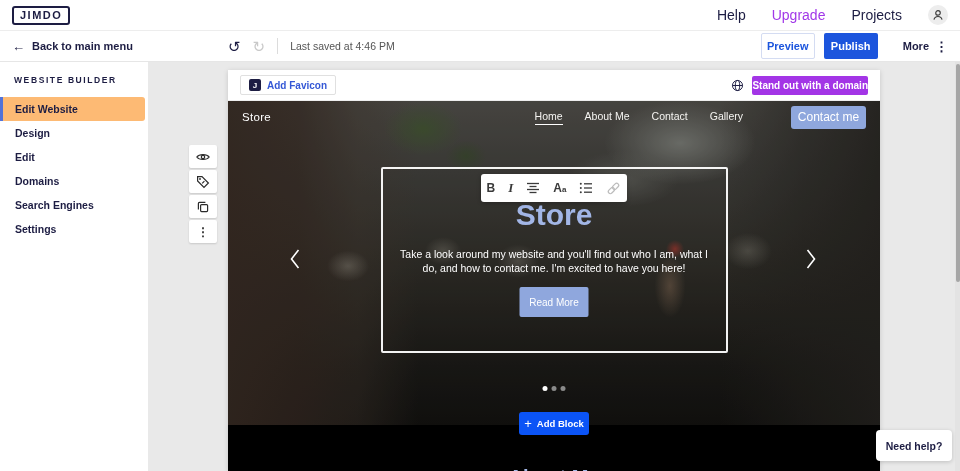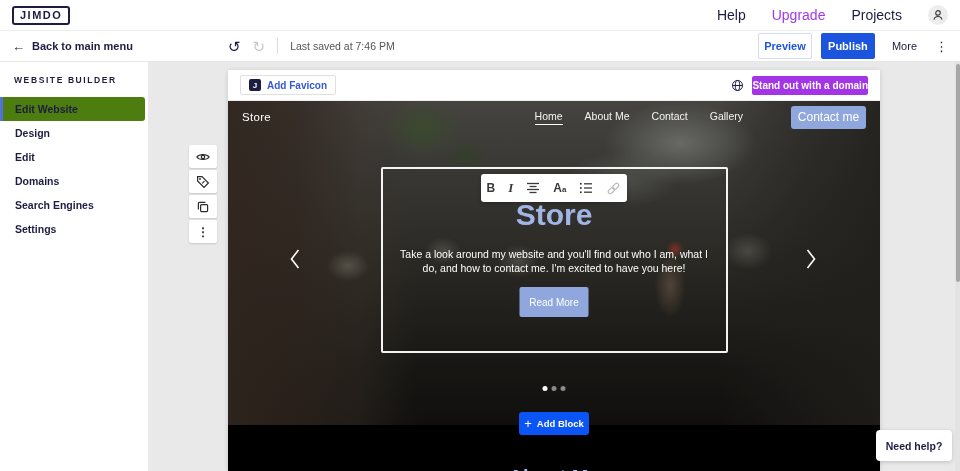--- a/index.html
+++ b/index.html
@@ -30,30 +30,30 @@
   .redo { font-size:15px; color:#c9c9c9; cursor:pointer; line-height:1; }
   .vdiv { width:1px; height:16px; background:#dcdcdc; }
   .saved { font-size:10.5px; color:#555; }
   .publish-cluster { position:absolute; right:12px; top:0; height:30px; display:flex;
     align-items:center; gap:9px; }
   .btn-preview { width:54px; height:26px; background:#fff; border:1px solid #d4dcf2; border-radius:2px;
     color:#1c55dd; font-size:11px; font-weight:bold; display:flex; align-items:center;
     justify-content:center; cursor:pointer; }
   .btn-publish { width:54px; height:26px; background:#1c55dd; border-radius:2px; color:#fff;
     font-size:11px; font-weight:bold; display:flex; align-items:center; justify-content:center; cursor:pointer; }
-  .more { display:flex; align-items:center; gap:18px; font-size:11px; font-weight:normal; cursor:pointer; margin-left:8px; }
+  .more { display:flex; align-items:center; gap:6px; font-size:11px; font-weight:bold; cursor:pointer; margin-left:16px; }
   .more .kebab { font-size:13px; color:#1d1d43; }
 
   
   .sidebar { position:absolute; left:0; top:62px; width:148px; height:409px; background:#fff; z-index:3; }
   .sb-heading { padding:13px 14px 0; font-size:8.5px; font-weight:bold; letter-spacing:1.6px; color:#1d1d43; }
   .sb-list { margin-top:12px; list-style:none; }
   .sb-item { height:24px; display:flex; align-items:center; padding-left:12px; font-size:10.5px;
     font-weight:bold; color:#1d1d43; cursor:pointer; border-left:3px solid transparent; }
-  .sb-item.active { background:#4d7c0f; border-left-color:#5272d8; border-radius:0 3px 3px 0;
+  .sb-item.active { background:#fdba74; border-left-color:#5272d8; border-radius:0 3px 3px 0;
     width:145px; }
 
   
   .content { position:absolute; left:148px; top:62px; width:812px; height:409px; background:#e9e9e9; }
 
   
   .block-toolbar { position:absolute; left:189px; top:145px; width:28px; display:flex;
     flex-direction:column; gap:2px; z-index:4; }
   .bt-btn { width:28px; height:23px; background:#fff; border-radius:2px; display:flex;
     align-items:center; justify-content:center; box-shadow:0 1px 2px rgba(0,0,0,.14); cursor:pointer; }
@@ -171,21 +171,21 @@
 
   <div class="toolbar-row">
     <div class="back">
       <span class="arrow">←</span>
       <span>Back to main menu</span>
     </div>
     <div class="history">
       <span class="undo">↺</span>
       <span class="redo">↻</span>
       <span class="vdiv"></span>
-      <span class="saved">Last saved at 7:46 PM</span>
+      <span class="saved">Last saved at 4:46 PM</span>
     </div>
     <div class="publish-cluster">
       <div class="btn-preview">Preview</div>
       <div class="btn-publish">Publish</div>
       <div class="more">
         <span>More</span>
         <span class="kebab">⋮</span>
       </div>
     </div>
   </div>

